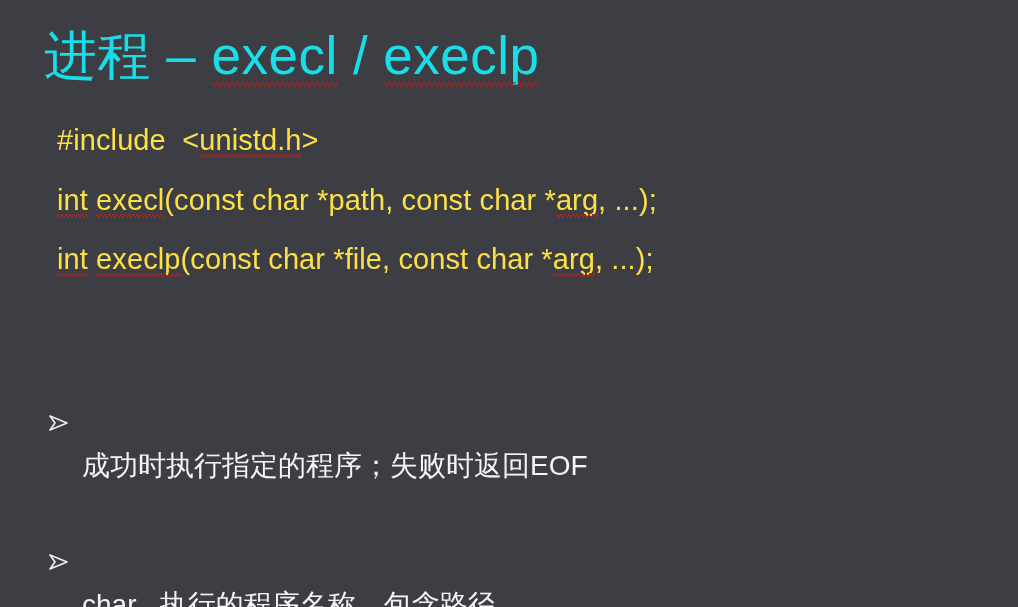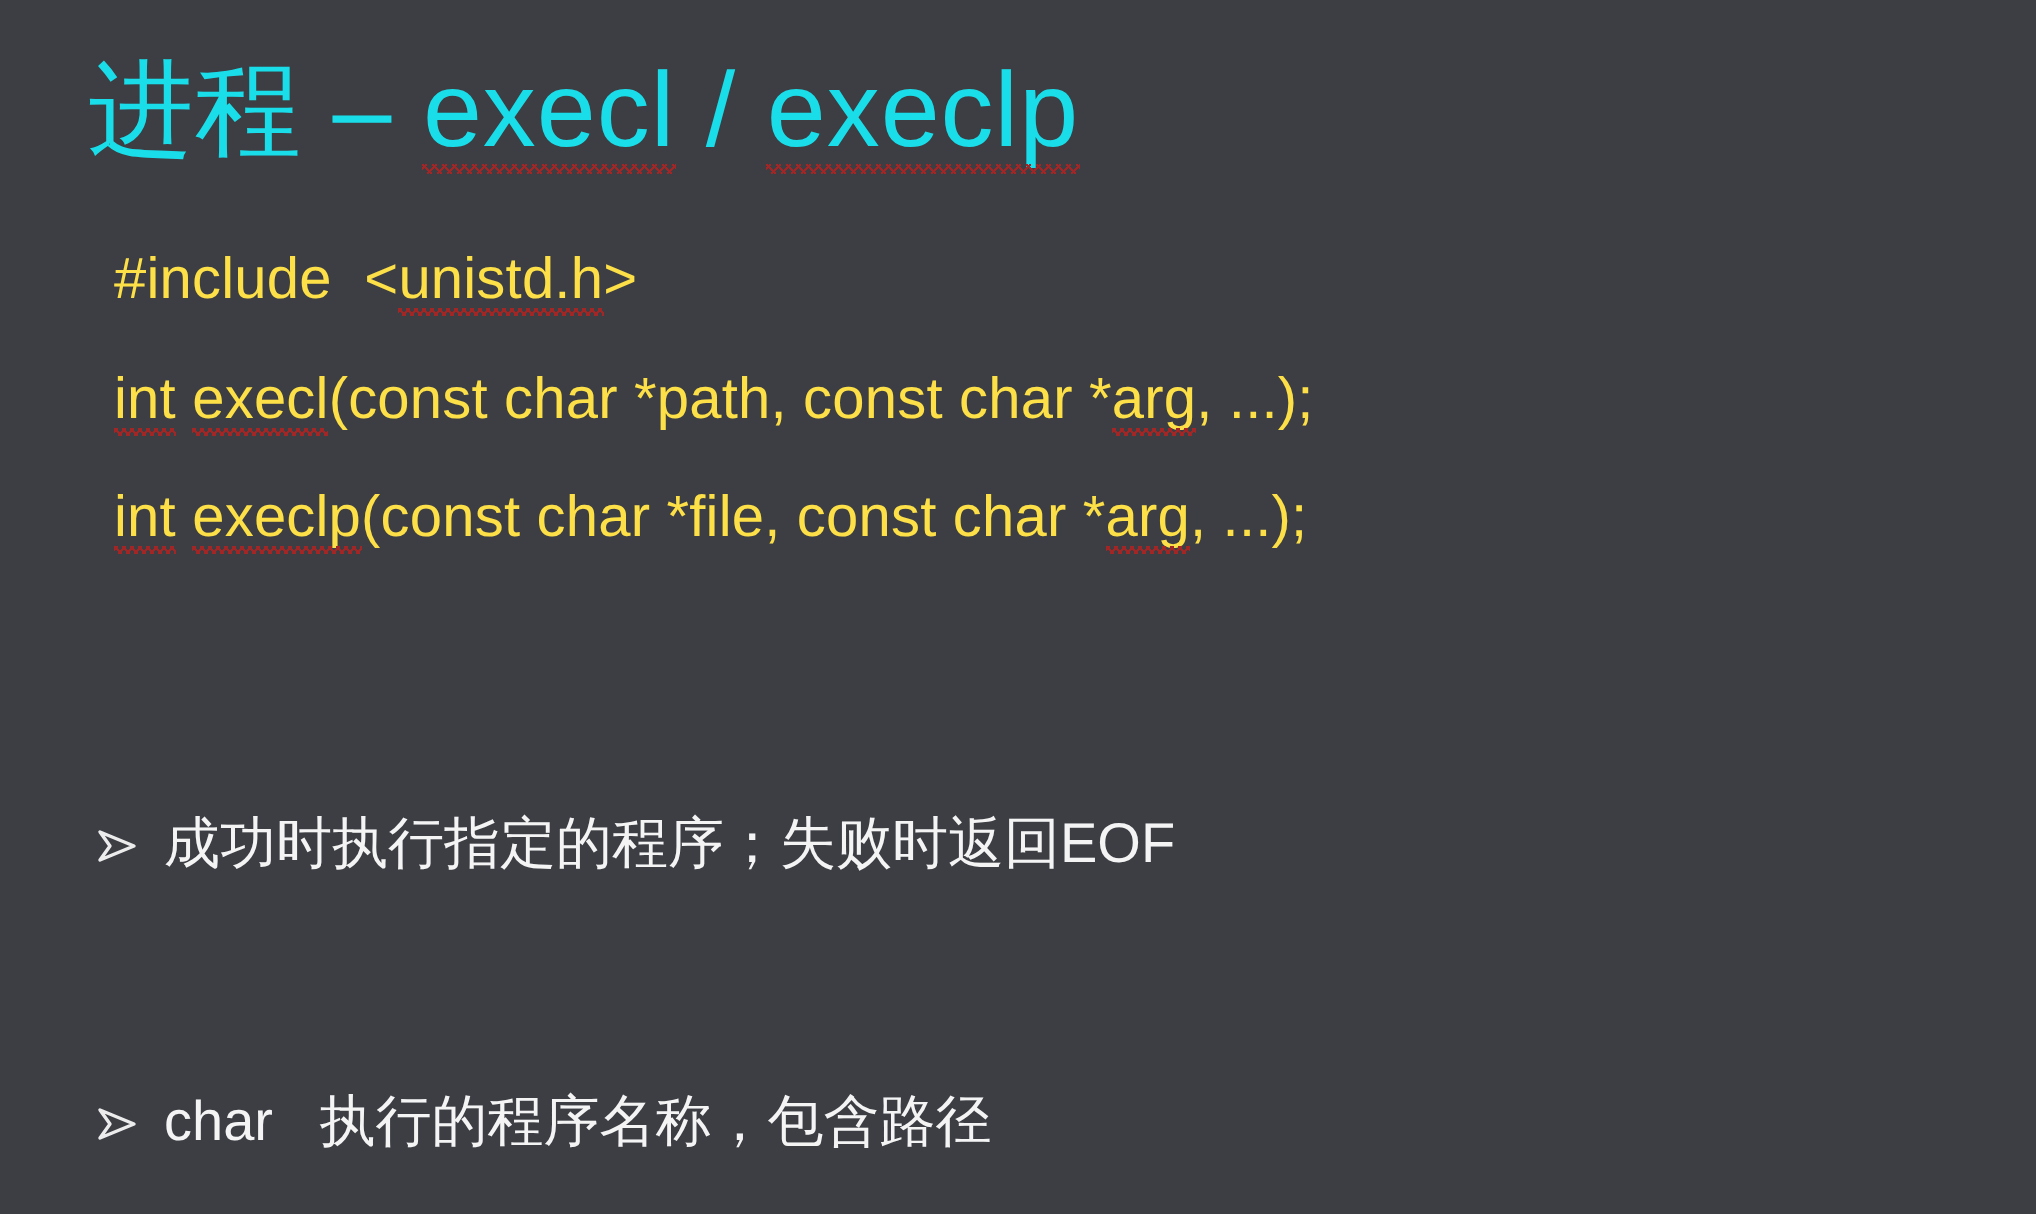--- a/index.html
+++ b/index.html
@@ -59,21 +59,21 @@
 
   
   .bullet-list {
     position: absolute;
     left: 48px;
     top: 364px;
     width: 930px;
   }
   .bullet-row {
     display: flex;
-    align-items: center;
+    align-items: flex-end;
     margin-bottom: 22px;
     color: #f4f4f4;
     font-size: 28px;
     line-height: 1.08;
     white-space: pre;
     font-weight: 400;
   }
   .bullet-row:last-child { margin-bottom: 0; }
 
   .bullet-glyph {

